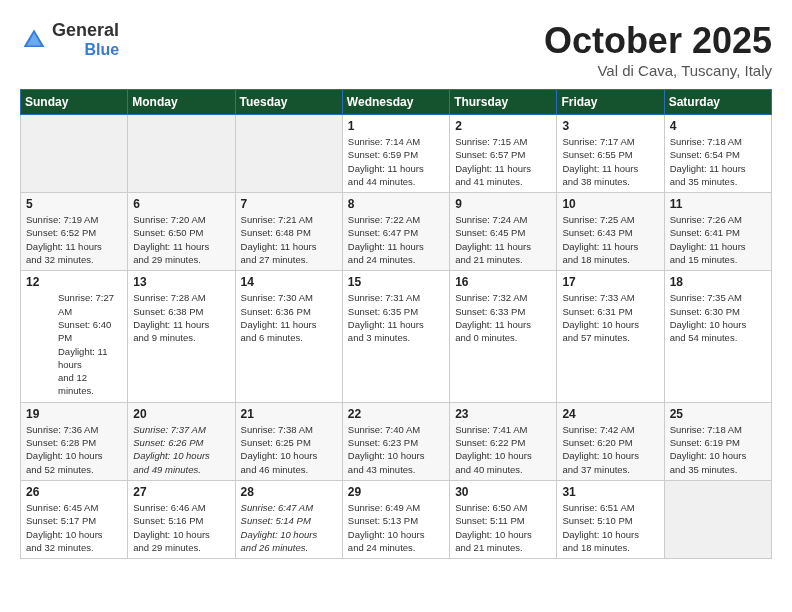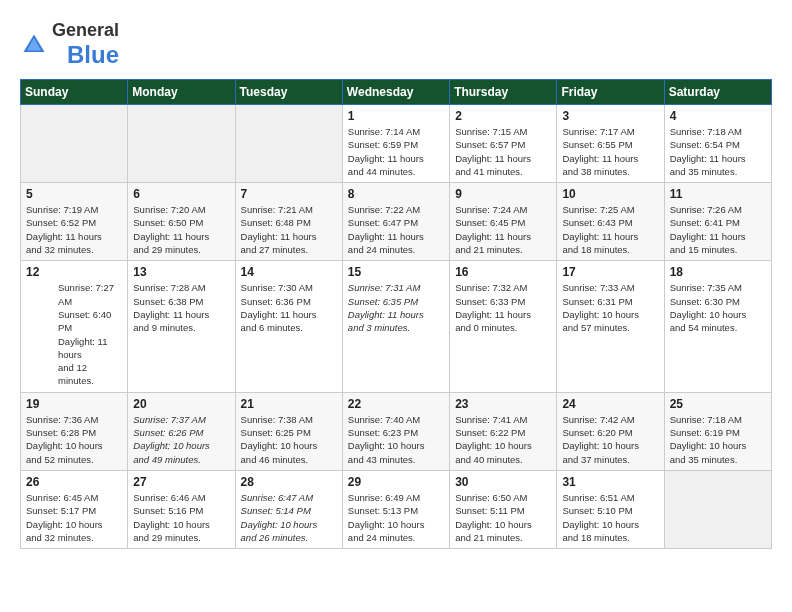--- a/index.html
+++ b/index.html
@@ -84,22 +84,26 @@
 <body>
 
 <div class="header">
   <div class="logo">
     <svg class="logo-icon" viewBox="0 0 40 40" xmlns="http://www.w3.org/2000/svg">
       <polygon points="20,5 35,30 5,30" fill="#3a7bd5"></polygon>
       <polygon points="20,10 30,28 10,28" fill="#6aaaf5"></polygon>
     </svg>
     <div>
       <span style="font-size:18px;font-weight:bold;color:#333;">General</span><br>
-      <span style="font-size:24px;font-weight:bold;color:#3a7bd5;">Blue</span>
+      <span style="font-size:16px;font-weight:bold;color:#3a7bd5;">Blue</span>
     </div>
+  </div>
+  <div class="title-block">
+    <div class="month-title">October 2025</div>
+    <div class="location-title">Val di Cava, Tuscany, Italy</div>
   </div>
 </div>
 
 <table class="calendar">
   <thead>
     <tr>
 
     <th>Sunday</th>
         <th>Monday</th>
         <th>Tuesday</th>
@@ -211,21 +215,21 @@
         </td>
         <td>
           <div class="day-number">14</div>
           <div class="day-info" style="white-space: pre-line;">Sunrise: 7:30 AM
 Sunset: 6:36 PM
 Daylight: 11 hours
 and 6 minutes.</div>
         </td>
         <td>
           <div class="day-number">15</div>
-          <div class="day-info" style="white-space: pre-line; font-style: italic;">Sunrise: 7:31 AM
+          <div class="day-info" style="white-space: pre-line;">Sunrise: 7:31 AM
 Sunset: 6:35 PM
 Daylight: 11 hours
 and 3 minutes.</div>
         </td>
         <td>
           <div class="day-number">16</div>
           <div class="day-info" style="white-space: pre-line;">Sunrise: 7:32 AM
 Sunset: 6:33 PM
 Daylight: 11 hours
 and 0 minutes.</div>

